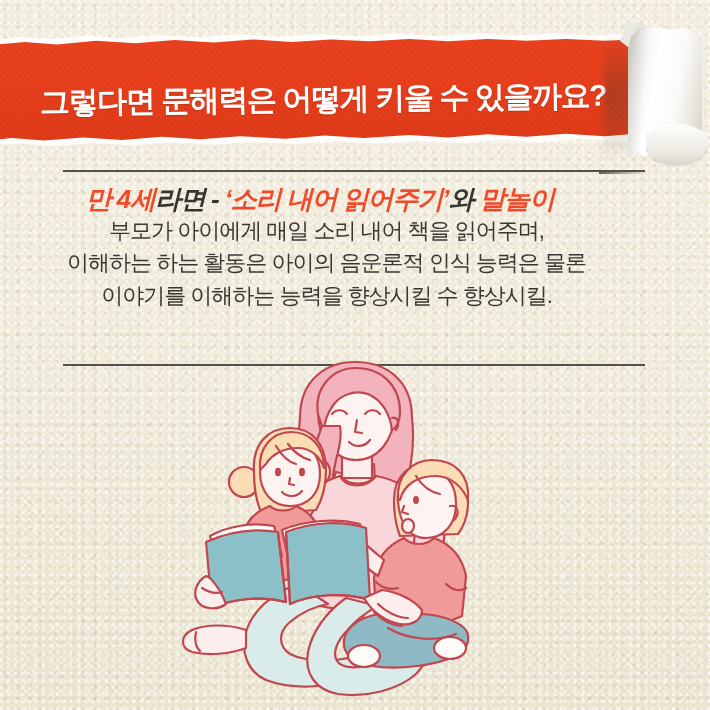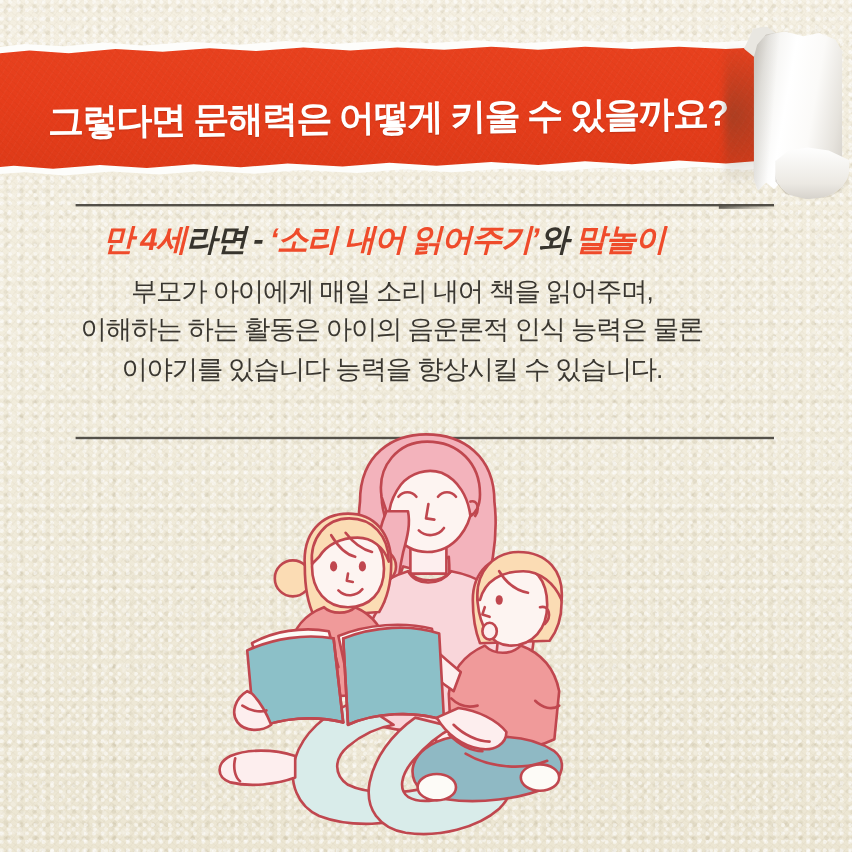--- a/index.html
+++ b/index.html
@@ -117,21 +117,21 @@
     content:"";position:absolute;right:-2px;top:-2px;width:48px;height:4px;
     background:linear-gradient(90deg,rgba(61,58,51,.9),rgba(61,58,51,0));
   }
   .textblock{position:absolute;left:0;top:184px;width:640px;text-align:center;}
   .lead{
     font-size:26px;font-weight:700;letter-spacing:-1.1px;line-height:1.18;
     white-space:nowrap;font-style:italic;
   }
   .lead .red{color:#ef4b2a;}
   .lead .dark{color:#37342d;}
-  .body-lines{margin-top:12px;padding-left:13px;}
+  .body-lines{padding-left:13px;}
   .bl{
     font-size:22px;color:#3a3731;letter-spacing:-1.0px;line-height:1.48;
     white-space:nowrap;font-weight:400;
   }
 
   
   .illu{position:absolute;left:150px;top:360px;width:410px;height:350px;}
   .illu svg{display:block;width:100%;height:100%;}
 </style>
 </head>
@@ -156,21 +156,21 @@
   </div>
 
   <div class="rule rule-top"></div>
 
   <div class="textblock">
     <div class="lead"><span class="red">만 4세</span><span class="dark">라면 - </span><span class="red">‘소리 내어 읽어주기’</span><span class="dark">와 </span><span class="red">말놀이</span></div>
 
     <div class="body-lines">
       <div class="bl">부모가 아이에게 매일 소리 내어 책을 읽어주며,</div>
       <div class="bl">이해하는 하는 활동은 아이의 음운론적 인식 능력은 물론</div>
-      <div class="bl">이야기를 있습니다 능력을 향상시킬 수 있습니다.</div>
+      <div class="bl">이야기를 이해하는 능력을 향상시킬 수 향상시킬.</div>
     </div>
   </div>
 
   <div class="rule rule-bot"></div>
 
   <div class="illu">
     <svg viewBox="0 0 410 350" xmlns="http://www.w3.org/2000/svg">
       <g fill="none" stroke="#c0474f" stroke-width="2.2" stroke-linecap="round" stroke-linejoin="round">
 
         <path d="M150 58 C150 18 178 2 205 2 C236 2 262 20 262 58

